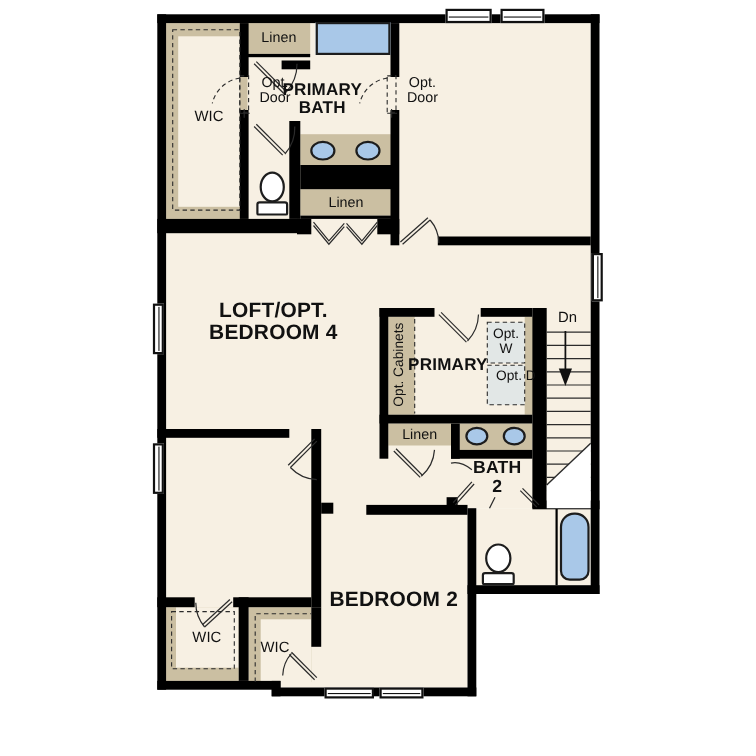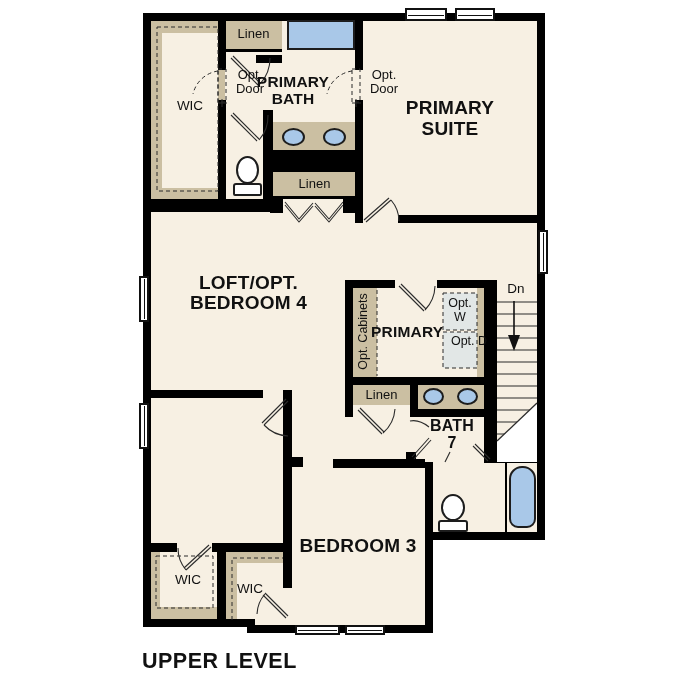--- a/index.html
+++ b/index.html
@@ -186,28 +186,26 @@
       <path d="M218,103 L227,103 M222,99 L222,107"></path>
       <path d="M352,103 L361,103 M356,99 L356,107"></path>
     </g>
   </svg>
 
   <div class="lbl small" style="left:166px;top:99px;width:48px;">WIC</div>
   <div class="lbl small" style="left:225px;top:27px;width:57px;font-size:13px;">Linen</div>
   <div class="lbl small" style="left:228px;top:68px;width:44px;font-size:13px;">Opt. Door</div>
   <div class="lbl room-md" style="left:253px;top:74px;width:80px;">PRIMARY BATH</div>
   <div class="lbl small" style="left:362px;top:68px;width:44px;font-size:13px;">Opt. Door</div>
-  <div class="lbl room" style="left:390px;top:97px;width:120px;line-height:21px;">PRIMARY SUITE</div>
   <div class="lbl small" style="left:273px;top:177px;width:83px;font-size:13px;">Linen</div>
   <div class="lbl room" style="left:176px;top:273px;width:145px;">LOFT/OPT. BEDROOM 4</div>
   <div class="lbl rot" style="left:320px;top:324px;width:88px;height:15px;">Opt. Cabinets</div>
   <div class="lbl room-md" style="left:371px;top:324px;width:70px;">PRIMARY</div>
   <div class="lbl" style="left:443px;top:297px;width:34px;font-size:12.5px;">Opt. W</div>
   <div class="lbl" style="left:443px;top:335px;width:52px;font-size:12.5px;">Opt. D</div>
   <div class="lbl small" style="left:502px;top:282px;width:28px;">Dn</div>
   <div class="lbl small" style="left:353px;top:388px;width:57px;font-size:13px;">Linen</div>
-  <div class="lbl room-md" style="left:426px;top:417px;width:52px;font-size:16px;line-height:17px;">BATH 7</div>
-  <div class="lbl room" style="left:293px;top:536px;width:130px;">BEDROOM 3</div>
+  <div class="lbl room-md" style="left:426px;top:417px;width:52px;font-size:16px;line-height:17px;">BATH 2</div>
+  <div class="lbl room" style="left:293px;top:536px;width:130px;">BEDROOM 2</div>
   <div class="lbl small" style="left:164px;top:573px;width:48px;">WIC</div>
   <div class="lbl small" style="left:227px;top:582px;width:46px;">WIC</div>
-  <div class="lbl title" style="left:142px;top:650px;width:220px;">UPPER LEVEL</div>
 
 </div>
 
 </body></html>

